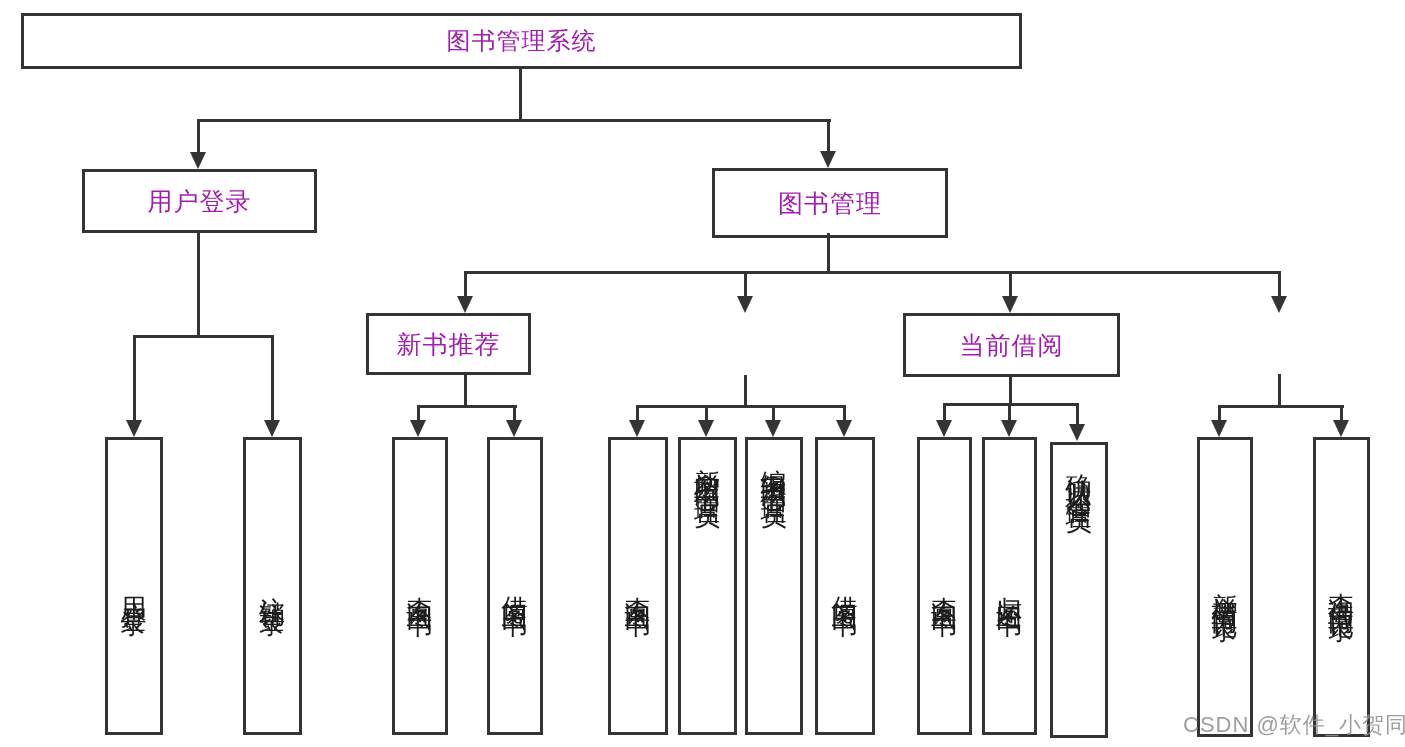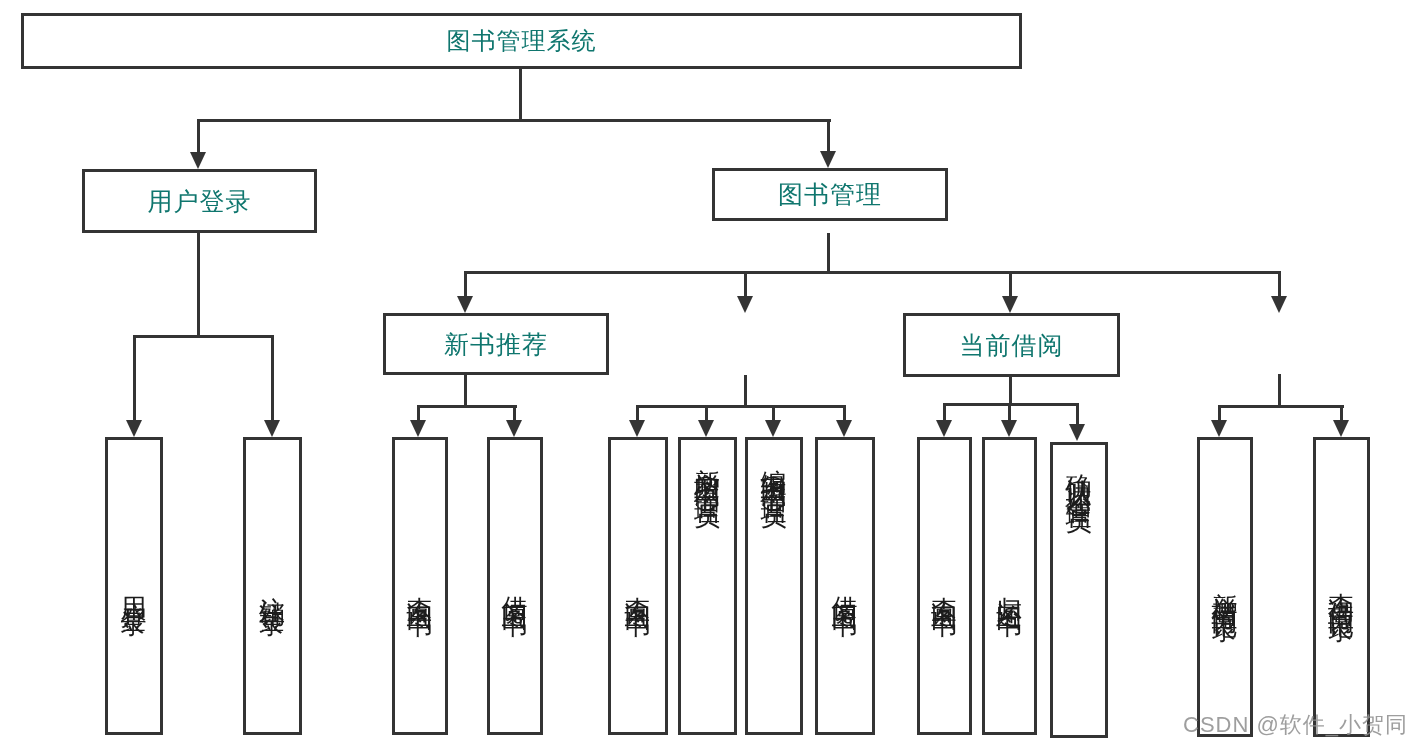--- a/index.html
+++ b/index.html
@@ -9,21 +9,21 @@
     background:#ffffff;
     font-family:"Liberation Sans","DejaVu Sans",sans-serif;
     overflow:hidden;
   }
   .hbox{
     position:absolute;
     box-sizing:border-box;
     border:3px solid #343434;
     background:#ffffff;
     display:flex;align-items:center;justify-content:center;
-    font-size:25px;color:#0f766e;letter-spacing:1px;
+    font-size:25px;color:#a21caf;letter-spacing:1px;
     white-space:nowrap;
   }
   .vbox{
     position:absolute;
     box-sizing:border-box;
     border:3px solid #343434;
     background:#ffffff;
   }
   .vtext{
     position:absolute;left:50%;top:50%;
@@ -56,41 +56,41 @@
   <div class="hbox" style="left:21px;top:13px;width:1001px;height:56px;font-size:24px;">图书管理系统</div>
 
   <div class="line" style="left:519px;top:68px;width:3px;height:53px;"></div>
   <div class="line" style="left:197px;top:119px;width:634px;height:3px;"></div>
   <div class="line" style="left:197px;top:119px;width:3px;height:35px;"></div>
   <div class="arrow" style="left:190px;top:152px;"></div>
   <div class="line" style="left:827px;top:119px;width:3px;height:34px;"></div>
   <div class="arrow" style="left:820px;top:151px;"></div>
 
   <div class="hbox" style="left:82px;top:169px;width:235px;height:64px;">用户登录</div>
-  <div class="hbox" style="left:712px;top:168px;width:236px;height:53px;">图书管理</div>
+  <div class="hbox" style="left:712px;top:168px;width:236px;height:70px;">图书管理</div>
 
   <div class="line" style="left:197px;top:233px;width:3px;height:105px;"></div>
   <div class="line" style="left:133px;top:335px;width:141px;height:3px;"></div>
   <div class="line" style="left:133px;top:335px;width:3px;height:87px;"></div>
   <div class="arrow" style="left:126px;top:420px;"></div>
   <div class="line" style="left:271px;top:335px;width:3px;height:87px;"></div>
   <div class="arrow" style="left:264px;top:420px;"></div>
 
   <div class="line" style="left:827px;top:233px;width:3px;height:41px;"></div>
   <div class="line" style="left:464px;top:271px;width:817px;height:3px;"></div>
   <div class="line" style="left:464px;top:271px;width:3px;height:27px;"></div>
   <div class="arrow" style="left:457px;top:296px;"></div>
   <div class="line" style="left:744px;top:271px;width:3px;height:27px;"></div>
   <div class="arrow" style="left:737px;top:296px;"></div>
   <div class="line" style="left:1009px;top:271px;width:3px;height:27px;"></div>
   <div class="arrow" style="left:1002px;top:296px;"></div>
   <div class="line" style="left:1278px;top:271px;width:3px;height:27px;"></div>
   <div class="arrow" style="left:1271px;top:296px;"></div>
 
-  <div class="hbox" style="left:383px;top:313px;width:226px;height:62px;">新书推荐</div>
+  <div class="hbox" style="left:366px;top:313px;width:165px;height:62px;">新书推荐</div>
   <div class="hbox" style="left:903px;top:313px;width:217px;height:64px;">当前借阅</div>
 
   <div class="line" style="left:464px;top:375px;width:3px;height:33px;"></div>
   <div class="line" style="left:417px;top:405px;width:100px;height:3px;"></div>
   <div class="line" style="left:417px;top:405px;width:3px;height:17px;"></div>
   <div class="arrow" style="left:410px;top:420px;"></div>
   <div class="line" style="left:513px;top:405px;width:3px;height:17px;"></div>
   <div class="arrow" style="left:506px;top:420px;"></div>
 
   <div class="line" style="left:744px;top:375px;width:3px;height:33px;"></div>

